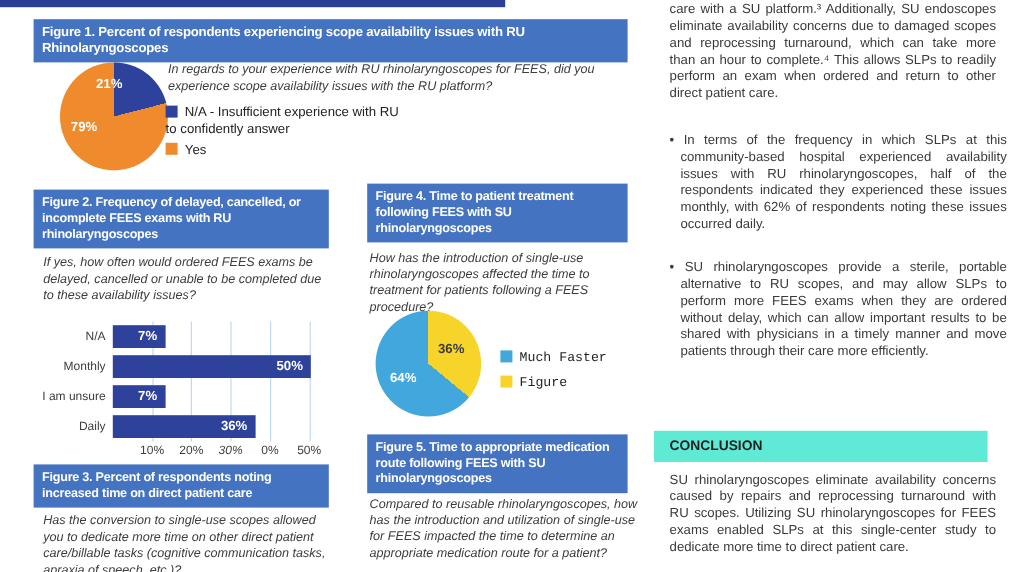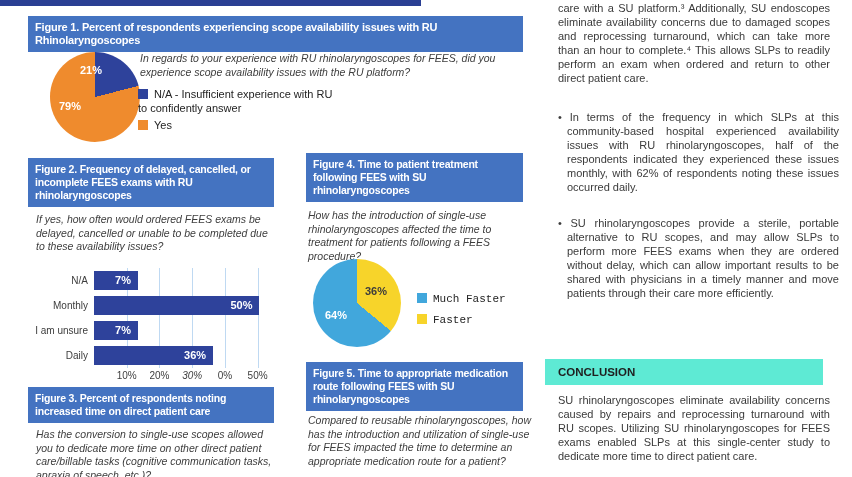--- a/index.html
+++ b/index.html
@@ -113,21 +113,21 @@
   <div class="question" style="left:308px;top:209px;width:220px;">How has the introduction of single-use rhinolaryngoscopes affected the time to treatment for patients following a FEES procedure?</div>
   <div class="pie" style="left: 313px; top: 259px; width: 88px; height: 88px; background: conic-gradient(from 129.6deg, rgb(65, 167, 220) 0%, rgb(65, 167, 220) 64%, rgb(247, 212, 42) 64%, rgb(247, 212, 42) 100%);">
     <span style="left:52px;top:26px;color:#3c3c3c;">36%</span>
     <span style="left:12px;top:50px;color:#ffffff;text-align:center;">64%</span>
   </div>
   <div class="legend" style="left:417px;top:292px;width:110px;font-family:Liberation Mono, monospace;">
     <div class="item" style="margin-bottom:7px;">
       <span class="sq" style="background: rgb(65, 167, 220);"></span><span>Much Faster</span>
     </div>
     <div class="item">
-      <span class="sq" style="background: rgb(247, 212, 42);"></span><span>Faster</span>
+      <span class="sq" style="background: rgb(247, 212, 42);"></span><span>Figure</span>
     </div>
   </div>
 
   <div class="fig-header" style="left:306px;top:362px;width:217px;">Figure 5. Time to appropriate medication route following FEES with SU rhinolaryngoscopes</div>
   <div class="question" style="left:308px;top:414px;width:226px;">Compared to reusable rhinolaryngoscopes, how has the introduction and utilization of single-use for FEES impacted the time to determine an appropriate medication route for a patient?</div>
 
   <div class="rc-par" style="top:1px;">care with a SU platform.³ Additionally, SU endoscopes eliminate availability concerns due to damaged scopes and reprocessing turnaround, which can take more than an hour to complete.⁴ This allows SLPs to readily perform an exam when ordered and return to other direct patient care.</div>
   <div class="rc-par hang" style="top:110px;">• In terms of the frequency in which SLPs at this community-based hospital experienced availability issues with RU rhinolaryngoscopes, half of the respondents indicated they experienced these issues monthly, with 62% of respondents noting these issues occurred daily.</div>
   <div class="rc-par hang" style="top:216px;">• SU rhinolaryngoscopes provide a sterile, portable alternative to RU scopes, and may allow SLPs to perform more FEES exams when they are ordered without delay, which can allow important results to be shared with physicians in a timely manner and move patients through their care more efficiently.</div>
 

